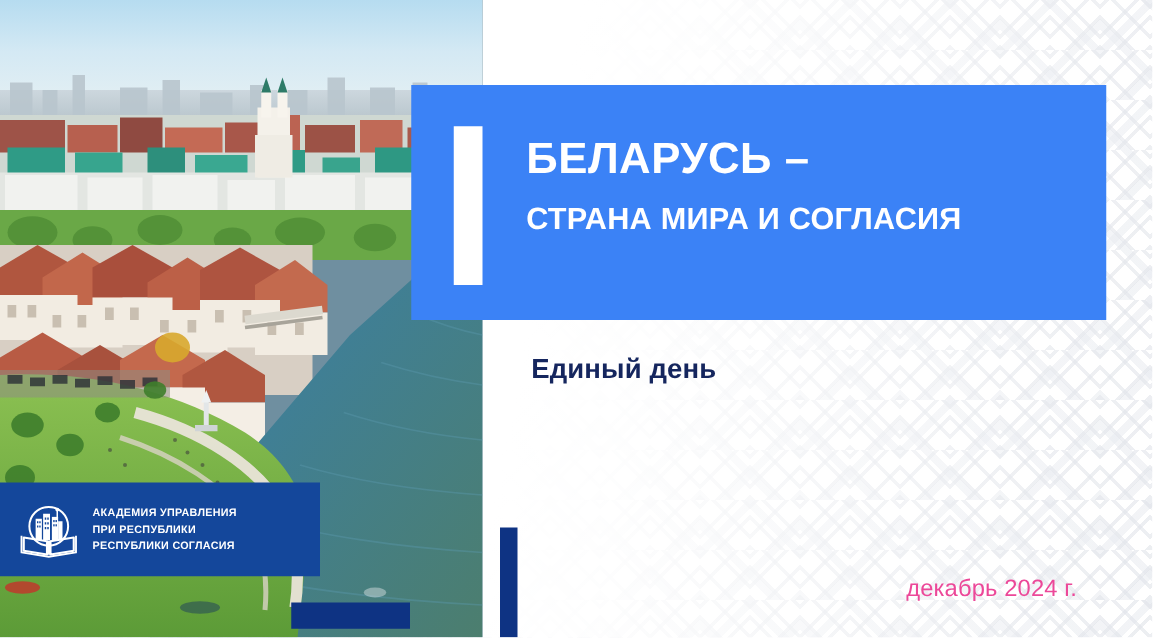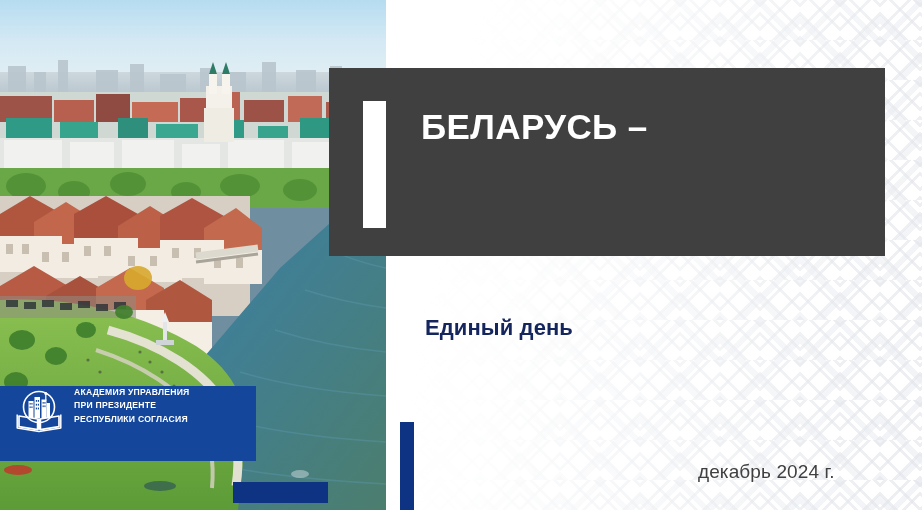--- a/index.html
+++ b/index.html
@@ -61,21 +61,21 @@
     overflow: hidden;
     background: #6f8fa0;
   }
   .photo svg { display: block; width: 386px; height: 510px; }
 
   
   .title-block {
     position: absolute;
     left: 329px; top: 68px;
     width: 556px; height: 188px;
-    background: #404040;
+    background: #3b82f6;
     display: flex;
     align-items: center;
   }
   .title-accent {
     position: absolute;
     left: 34px; top: 33px;
     width: 23px; height: 127px;
     background: #ffffff;
   }
   .title-text {
@@ -103,31 +103,30 @@
 
   
   .event {
     position: absolute;
     left: 425px; top: 279px;
     color: #15265e;
     font-size: 22px;
     font-weight: bold;
     line-height: 1.48;
     letter-spacing: 0.1px;
-    margin-top: 33px;
   }
 
   
   .logo-banner {
     position: absolute;
     left: 0; top: 386px;
     width: 256px; height: 75px;
     background: #14479b;
     display: flex;
-    align-items: flex-start;
+    align-items: center;
     padding-left: 15px;
   }
   .logo-mark { width: 48px; height: 48px; flex: 0 0 48px; }
   .logo-mark svg { display: block; width: 48px; height: 48px; }
   .logo-text {
     margin-left: 11px;
     color: #ffffff;
     font-size: 8.6px;
     font-weight: bold;
     line-height: 1.55;
@@ -145,22 +144,22 @@
   .bar-small {
     position: absolute;
     left: 233px; top: 482px;
     width: 95px; height: 21px;
     background: #0e3383;
   }
 
   
   .date {
     position: absolute;
-    left: 698px; top: 461px;
-    color: #404040;
+    left: 725px; top: 461px;
+    color: #ec4899;
     font-size: 19px;
     font-weight: normal;
     letter-spacing: 0.1px;
   }
 </style>
 </head>
 <body>
 
 <div id="slide">
 
@@ -364,20 +363,21 @@
       <ellipse cx="18" cy="470" rx="14" ry="5" fill="#c0392b" opacity="0.85"></ellipse>
       <ellipse cx="160" cy="486" rx="16" ry="5" fill="#23465a" opacity="0.55"></ellipse>
       <ellipse cx="300" cy="474" rx="9" ry="4" fill="#dfe6e8" opacity="0.45"></ellipse>
     </svg>
   </div>
 
   <div class="title-block">
     <div class="title-accent"></div>
     <div class="title-text">
       <div class="title-main">БЕЛАРУСЬ –</div>
+      <div class="title-sub">СТРАНА МИРА И СОГЛАСИЯ</div>
     </div>
   </div>
 
   <div class="event">
     <div>Единый день</div>
   </div>
 
   <div class="logo-banner">
     <div class="logo-mark">
       <svg viewBox="0 0 48 48" aria-hidden="true">
@@ -409,21 +409,21 @@
         </g>
 
         <path d="M4 30 L22.6 33 L22.6 43.6 L4 40.6 Z" fill="none" stroke="#ffffff" stroke-width="1.7" stroke-linejoin="round"></path>
         <path d="M44 30 L25.4 33 L25.4 43.6 L44 40.6 Z" fill="none" stroke="#ffffff" stroke-width="1.7" stroke-linejoin="round"></path>
         <rect x="22.6" y="32.4" width="2.8" height="11.4" fill="#ffffff"></rect>
         <path d="M2.2 28.6 L2.2 41.9 L24 45.4 L45.8 41.9 L45.8 28.6" fill="none" stroke="#ffffff" stroke-width="1.5" stroke-linejoin="round"></path>
       </svg>
     </div>
     <div class="logo-text">
       <div>АКАДЕМИЯ УПРАВЛЕНИЯ</div>
-      <div>ПРИ ПРЕЗИДЕНТЕ</div>
+      <div>ПРИ РЕСПУБЛИКИ</div>
       <div>РЕСПУБЛИКИ СОГЛАСИЯ</div>
     </div>
   </div>
 
   <div class="bar-vertical"></div>
   <div class="bar-small"></div>
 
   <div class="date">декабрь 2024 г.</div>
 
 </div>

